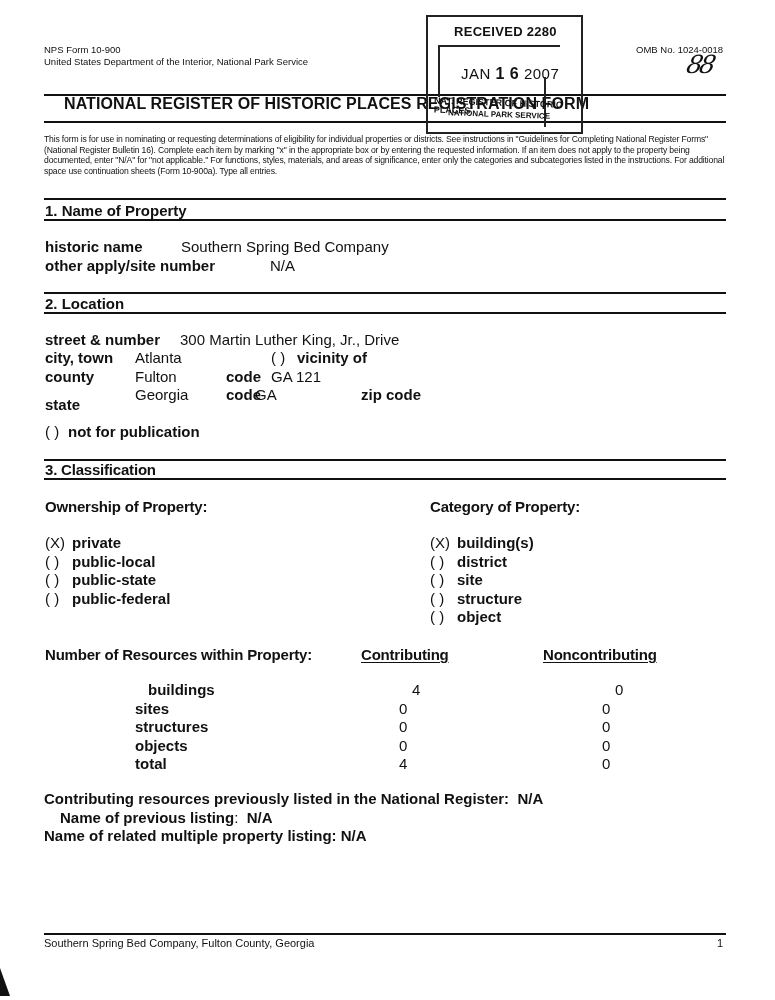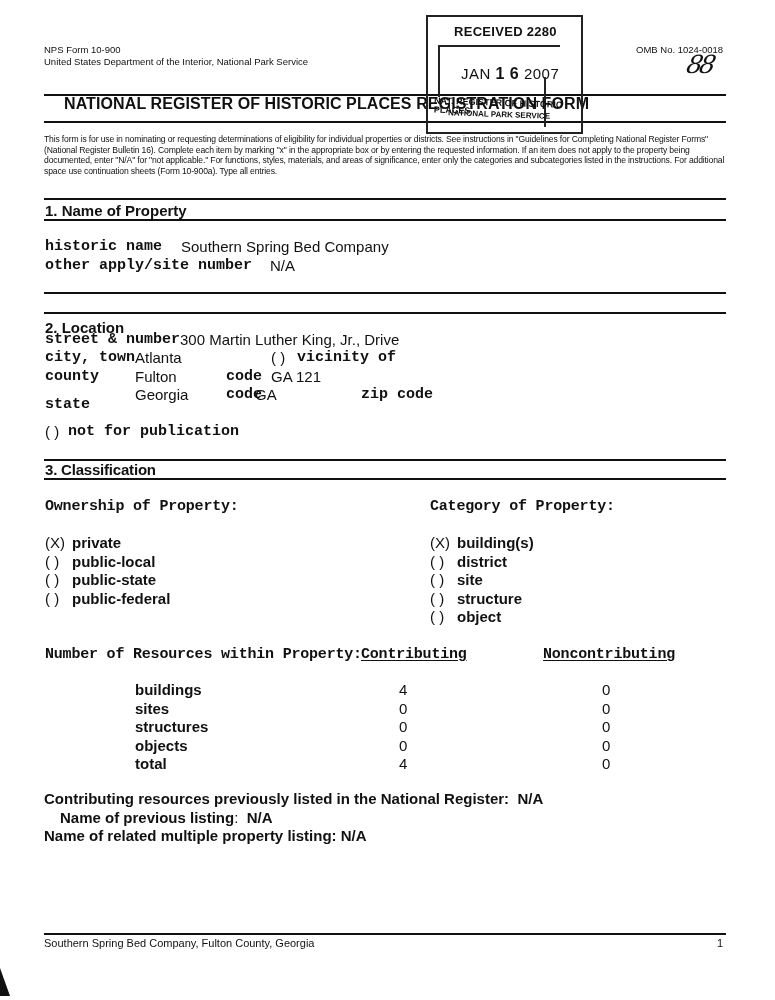--- a/index.html
+++ b/index.html
@@ -1,19 +1,19 @@
 <!DOCTYPE html>
 <html><head>
 <meta charset="utf-8">
 <style>
   html, body { margin: 0; padding: 0; background: #ffffff; }
   body { width: 775px; height: 1000px; position: relative; overflow: hidden; color: #111; font-family: "Liberation Sans", sans-serif; }
   .abs { position: absolute; }
   .hdr-small { font-size: 9.5px; line-height: 12px; }
-  .bold { font-weight: bold; font-family: Liberation Mono, monospace; }
+  .bold { font-weight: bold; }
   .rule { position: absolute; left: 44px; width: 682px; background: #111; }
   .title { left: 64px; top: 95px; font-size: 16px; font-weight: bold; letter-spacing: 0.1px; white-space: nowrap; }
   .instr { left: 44px; top: 134px; width: 690px; font-size: 8.6px; line-height: 10.6px; letter-spacing: -0.15px; }
   .sec-head { font-size: 15px; font-weight: bold; left: 45px; }
   .f15 { font-size: 15px; line-height: 18.5px; white-space: nowrap; }
   .stamp { left: 426px; top: 15px; width: 153px; height: 115px; border: 2px solid #222; border-left-width: 2px; }
   .stamp-inner { position: absolute; left: 10px; top: 28px; width: 120px; height: 50px; border-left: 2px solid #222; border-top: 2px solid #222; }
   .stamp-rec { position: absolute; left: 26px; top: 7px; font-size: 13px; font-weight: bold; letter-spacing: 0.3px; }
   .stamp-date { position: absolute; left: 33px; top: 48px; font-size: 15px; letter-spacing: 0.5px; }
   .stamp-date b { font-size: 16px; }
@@ -50,21 +50,21 @@
 <div class="rule" style="top:198px; height:1.5px;"></div>
 <div class="abs sec-head" style="top:202px;">1. Name of Property</div>
 <div class="rule" style="top:219px; height:2px;"></div>
 
 <div class="abs f15 bold" style="left:45px; top:238px;">historic name</div>
 <div class="abs f15" style="left:181px; top:238px;text-align:center;">Southern Spring Bed Company</div>
 <div class="abs f15 bold" style="left:45px; top:257px;">other apply/site number</div>
 <div class="abs f15" style="left:270px; top:257px;">N/A</div>
 
 <div class="rule" style="top:292px; height:1.5px;"></div>
-<div class="abs sec-head" style="top:295px;margin-top:24px;">2.  Location</div>
+<div class="abs sec-head" style="top:295px;">2.  Location</div>
 <div class="rule" style="top:312px; height:2px;"></div>
 
 <div class="abs f15 bold" style="left:45px; top:331px;">street &amp; number</div>
 <div class="abs f15" style="left:180px; top:331px;">300 Martin Luther King, Jr., Drive</div>
 
 <div class="abs f15 bold" style="left:45px; top:349px;">city, town</div>
 <div class="abs f15" style="left:135px; top:349px;">Atlanta</div>
 <div class="abs f15" style="left:271px; top:349px;">( )</div>
 <div class="abs f15 bold" style="left:297px; top:349px;">vicinity of</div>
 
@@ -103,21 +103,21 @@
   <div class="f15"><span style="display:inline-block;width:27px;">( )</span><b>site</b></div>
   <div class="f15"><span style="display:inline-block;width:27px;">( )</span><b>structure</b></div>
   <div class="f15"><span style="display:inline-block;width:27px;">( )</span><b>object</b></div>
 </div>
 
 <div class="abs f15 bold" style="left:45px; top:646px; letter-spacing:-0.2px;">Number of Resources within Property:</div>
 <div class="abs f15 bold underline" style="left:361px; top:646px; letter-spacing:-0.2px;">Contributing</div>
 <div class="abs f15 bold underline" style="left:543px; top:646px; letter-spacing:-0.2px;">Noncontributing</div>
 
 <div class="abs" style="left:135px; top:681px;">
-  <div class="f15" style="position:relative; width:480px;"><b>buildings</b><span style="position:absolute; left:264px;">4</span><span style="position:absolute; left:467px;">0</span></div>
+  <div class="f15" style="position:relative; width:480px;margin-left:13px;"><b>buildings</b><span style="position:absolute; left:264px;">4</span><span style="position:absolute; left:467px;">0</span></div>
   <div class="f15" style="position:relative; width:480px;"><b>sites</b><span style="position:absolute; left:264px;">0</span><span style="position:absolute; left:467px;">0</span></div>
   <div class="f15" style="position:relative; width:480px;"><b>structures</b><span style="position:absolute; left:264px;">0</span><span style="position:absolute; left:467px;">0</span></div>
   <div class="f15" style="position:relative; width:480px;"><b>objects</b><span style="position:absolute; left:264px;">0</span><span style="position:absolute; left:467px;">0</span></div>
   <div class="f15" style="position:relative; width:480px;"><b>total</b><span style="position:absolute; left:264px;">4</span><span style="position:absolute; left:467px;">0</span></div>
 </div>
 
 <div class="abs f15" style="left:44px; top:790px;"><b>Contributing resources previously listed in the National Register:</b>&nbsp; <b>N/A</b></div>
 <div class="abs f15" style="left:60px; top:809px;"><b>Name of previous listing</b>:&nbsp; <b>N/A</b></div>
 <div class="abs f15" style="left:44px; top:827px;"><b>Name of related multiple property listing:</b> <b>N/A</b></div>
 

